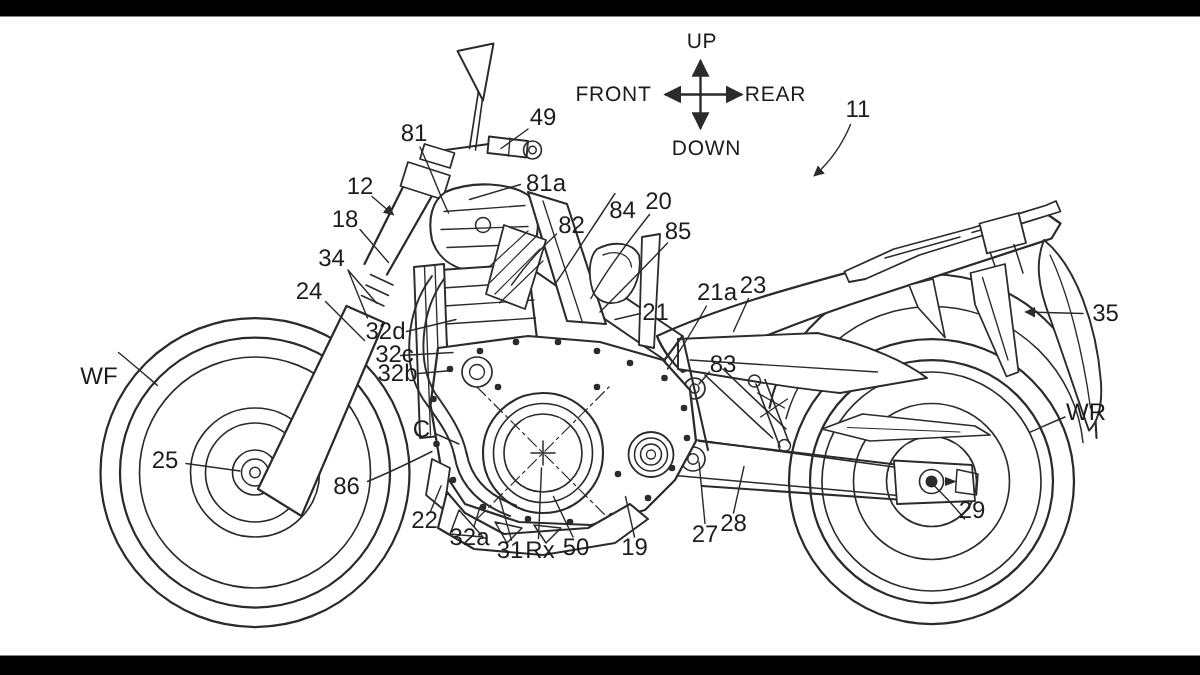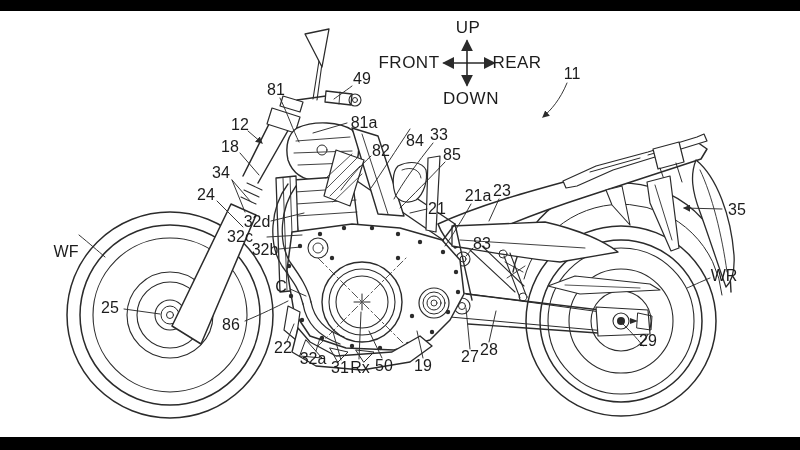--- a/index.html
+++ b/index.html
@@ -3,21 +3,21 @@
 <meta charset="utf-8">
 <style>
   html,body{margin:0;padding:0;background:#000;}
   .frame{position:relative;width:800px;height:450px;background:#000;overflow:hidden;
          font-family:"Liberation Sans",sans-serif;}
   .art{position:absolute;left:0;top:0;width:800px;height:450px;display:block;}
   .labels{position:absolute;left:0;top:0;width:800px;height:450px;pointer-events:none;}
   .ref-label{position:absolute;transform:translate(-50%,-50%);color:#1c1c1c;
              font-size:16px;line-height:1;white-space:nowrap;
              font-family:"Liberation Sans",sans-serif;}
-  .ref-label.compass{font-size:17px;letter-spacing:.5px;}
+  .ref-label.compass{font-size:14px;letter-spacing:.5px;}
 </style>
 </head>
 <body>
 
 <div class="frame">
 
   <svg class="art" viewBox="0 0 800 450">
     <defs>
       <marker id="arrow" viewBox="0 0 10 10" refX="8.5" refY="5" markerWidth="7.5" markerHeight="7.5" orient="auto-start-reverse">
         <path d="M0,0 L10,5 L0,10 z" fill="#2b2b2b"></path>
@@ -246,34 +246,34 @@
   <div class="labels">
       <div class="ref-label compass" style="left: 468px; top: 27px;">UP</div>
       <div class="ref-label compass" style="left: 409px; top: 62px;">FRONT</div>
       <div class="ref-label compass" style="left: 517px; top: 62px;">REAR</div>
       <div class="ref-label compass" style="left: 471px; top: 98px;">DOWN</div>
       <div class="ref-label" style="left: 572px; top: 74px;">11</div>
       <div class="ref-label" style="left: 362px; top: 79px;">49</div>
       <div class="ref-label" style="left: 276px; top: 90px;">81</div>
       <div class="ref-label" style="left: 364px; top: 123px;">81a</div>
       <div class="ref-label" style="left: 415px; top: 121px; margin-top: 20px;">84</div>
-      <div class="ref-label" style="left: 439px; top: 135px;">33</div>
+      <div class="ref-label" style="left: 439px; top: 135px;">20</div>
       <div class="ref-label" style="left: 452px; top: 155px;">85</div>
       <div class="ref-label" style="left: 381px; top: 151px;">82</div>
       <div class="ref-label" style="left: 240px; top: 125px;">12</div>
       <div class="ref-label" style="left: 230px; top: 147px;">18</div>
       <div class="ref-label" style="left: 221px; top: 173px;">34</div>
       <div class="ref-label" style="left: 206px; top: 195px;">24</div>
       <div class="ref-label" style="left: 437px; top: 209px;">21</div>
       <div class="ref-label" style="left: 478px; top: 196px;">21a</div>
       <div class="ref-label" style="left: 502px; top: 191px;">23</div>
       <div class="ref-label" style="left: 737px; top: 210px;">35</div>
       <div class="ref-label" style="left: 66px; top: 231px; margin-top: 21px;">WF</div>
       <div class="ref-label" style="left: 257px; top: 222px;">32d</div>
-      <div class="ref-label" style="left: 240px; top: 237px;">32c</div>
+      <div class="ref-label" style="left: 263px; top: 237px;">32c</div>
       <div class="ref-label" style="left: 265px; top: 250px;">32b</div>
       <div class="ref-label" style="left: 482px; top: 244px;">83</div>
       <div class="ref-label" style="left: 724px; top: 276px;">WR</div>
       <div class="ref-label" style="left: 281px; top: 287px;">C</div>
       <div class="ref-label" style="left: 110px; top: 308px;">25</div>
       <div class="ref-label" style="left: 231px; top: 325px;">86</div>
       <div class="ref-label" style="left: 283px; top: 348px;">22</div>
       <div class="ref-label" style="left: 313px; top: 359px;">32a</div>
       <div class="ref-label" style="left: 340px; top: 368px;">31</div>
       <div class="ref-label" style="left: 360px; top: 368px;">Rx</div>

